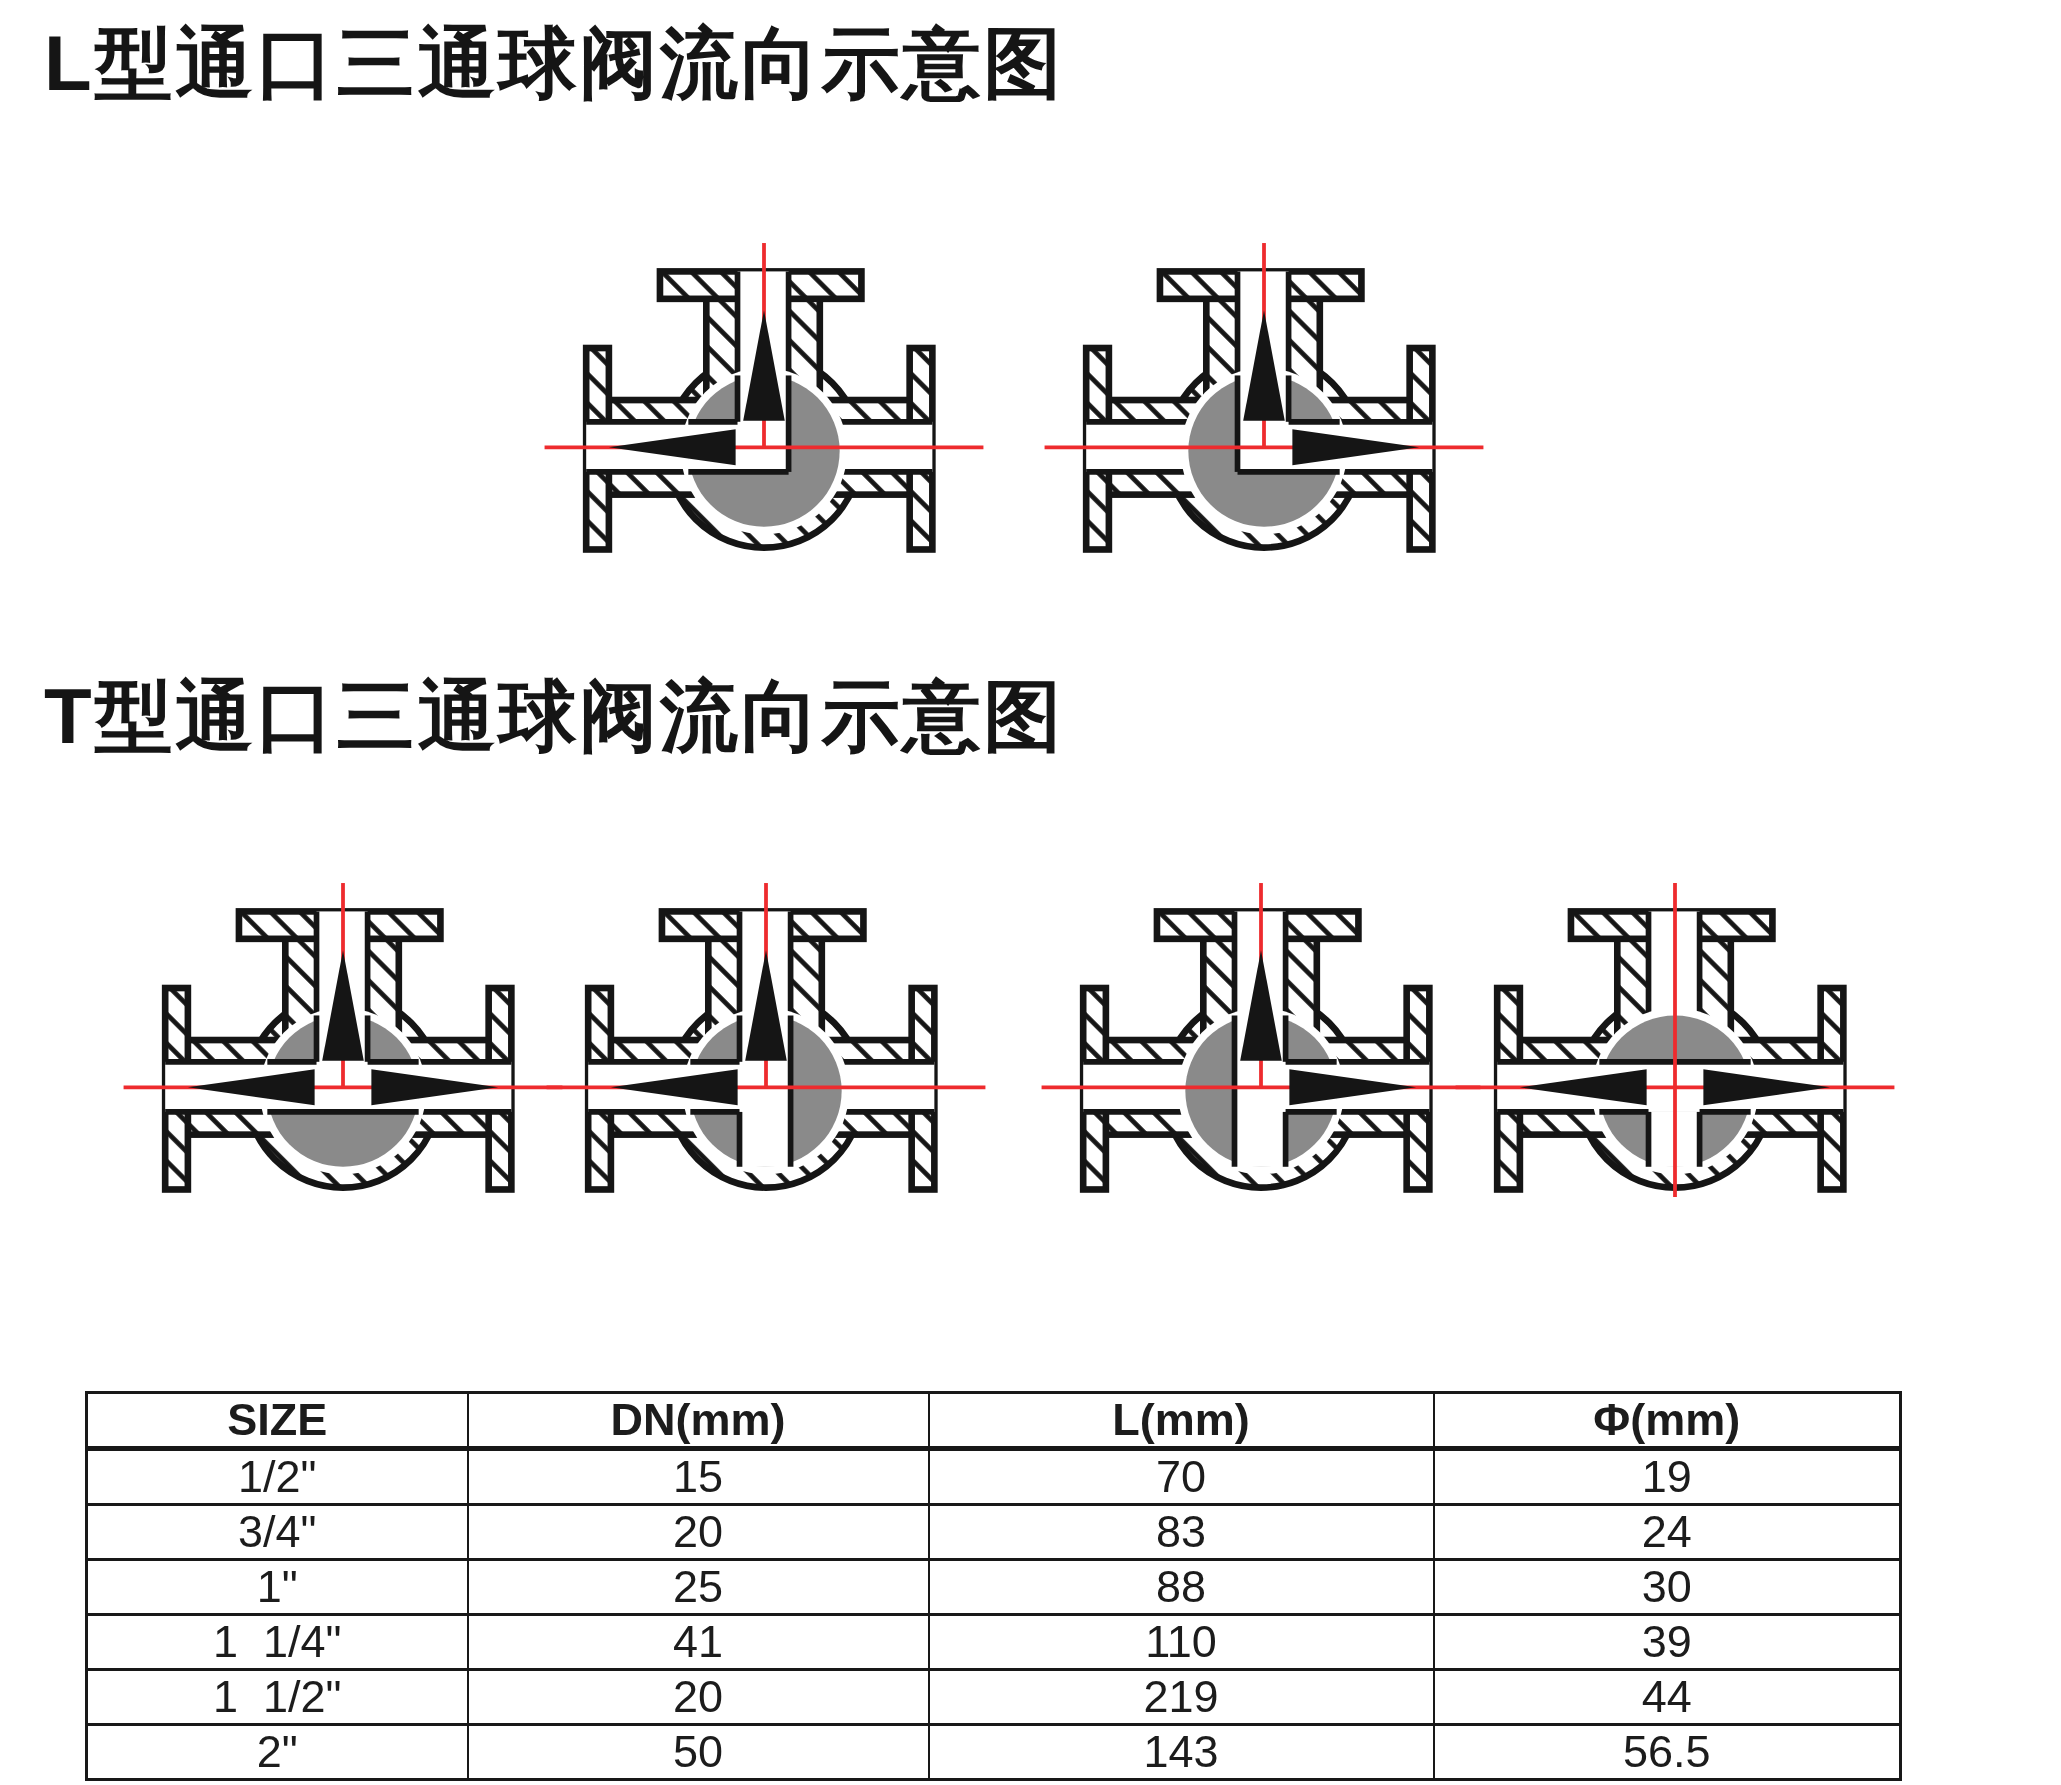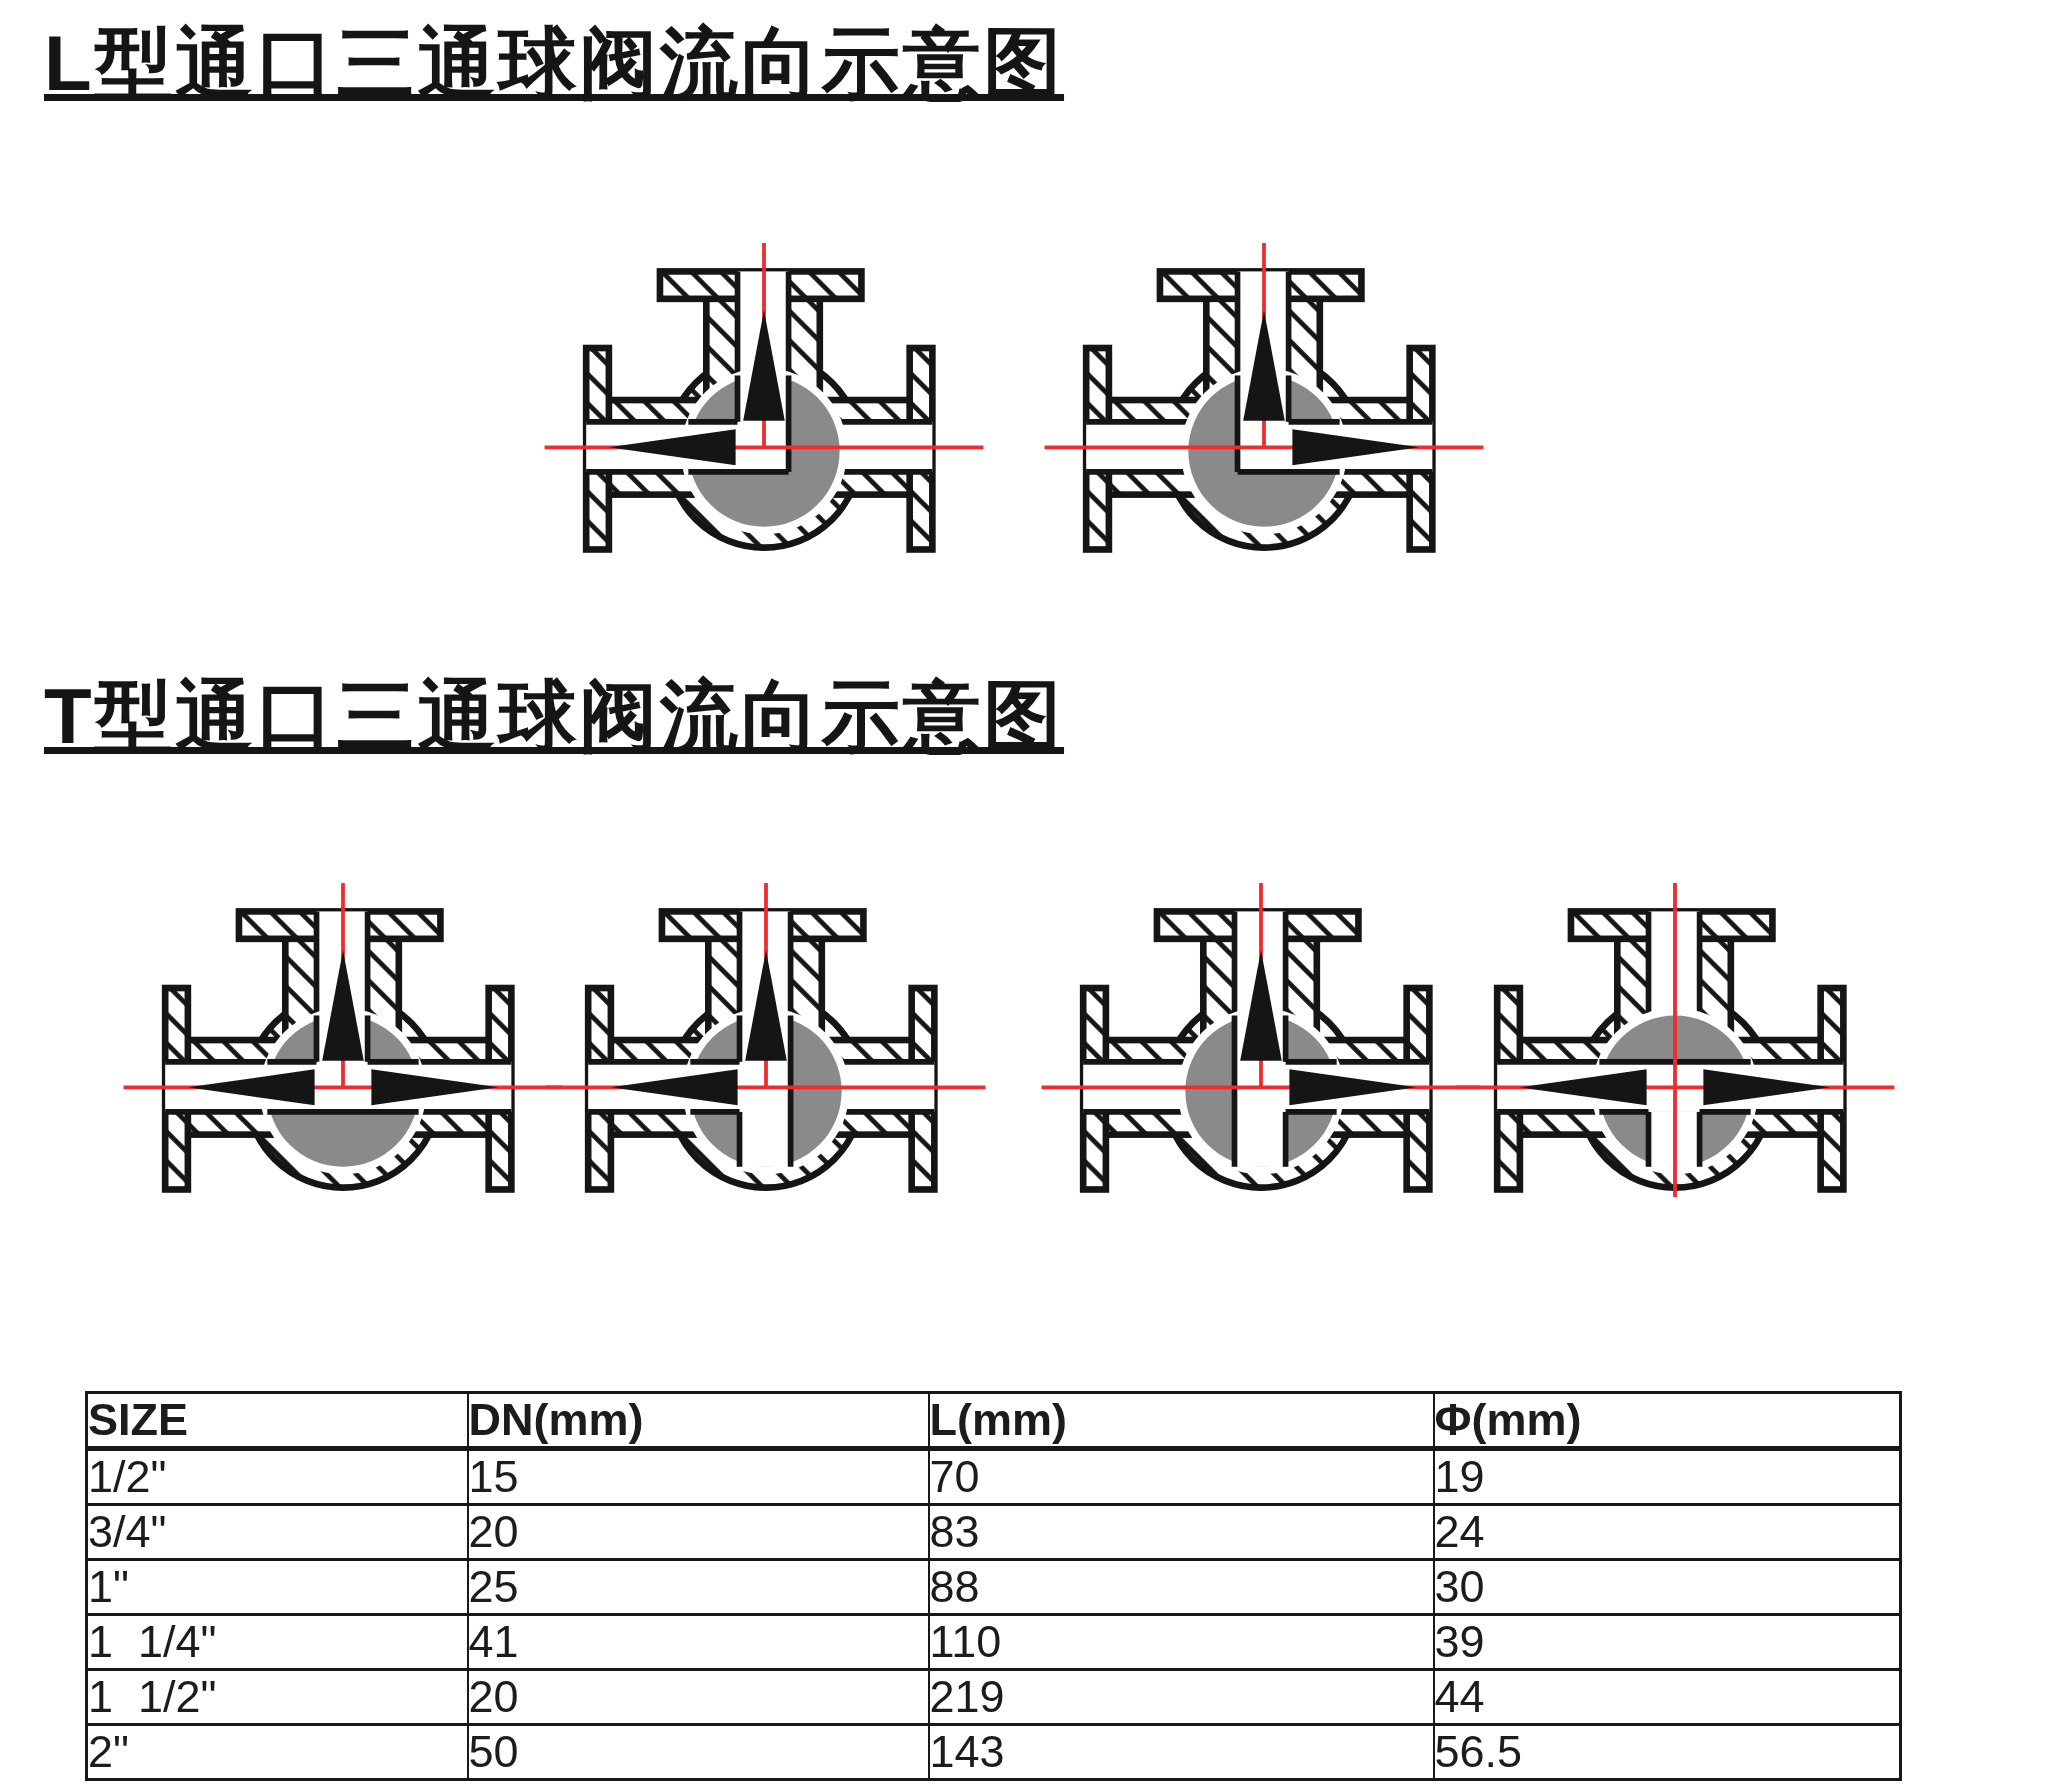--- a/index.html
+++ b/index.html
@@ -5,32 +5,31 @@
   html,body{margin:0;padding:0;}
   body{
     width:2061px;height:1786px;position:relative;background:#ffffff;
     font-family:"Liberation Sans",sans-serif;overflow:hidden;
   }
   .title{
     position:absolute;
     font-size:78px;font-weight:700;color:#151515;
     letter-spacing:2.8px;white-space:nowrap;line-height:1.1;
     font-family:"Liberation Sans",sans-serif;
-    text-decoration:underline;
   }
   .valve{position:absolute;width:454px;height:379px;}
   .valve svg{display:block;}
   table.spec{
     position:absolute;left:85px;top:1391px;width:1815px;
     border-collapse:collapse;table-layout:fixed;
     border:3.8px solid #181818;background:#fff;
   }
   table.spec th, table.spec td{
     border:2.8px solid #181818;
-    text-align:left;vertical-align:middle;
+    text-align:center;vertical-align:middle;
     font-size:45px;color:#1c1c1c;padding:0;
     font-family:"Liberation Sans",sans-serif;
     font-weight:500;white-space:nowrap;
   }
   table.spec th{height:47px;border-bottom-width:5.7px;font-weight:600;}
   table.spec td{height:51px;border-bottom-width:3.8px;}
 </style>
 </head>
 <body>
 

